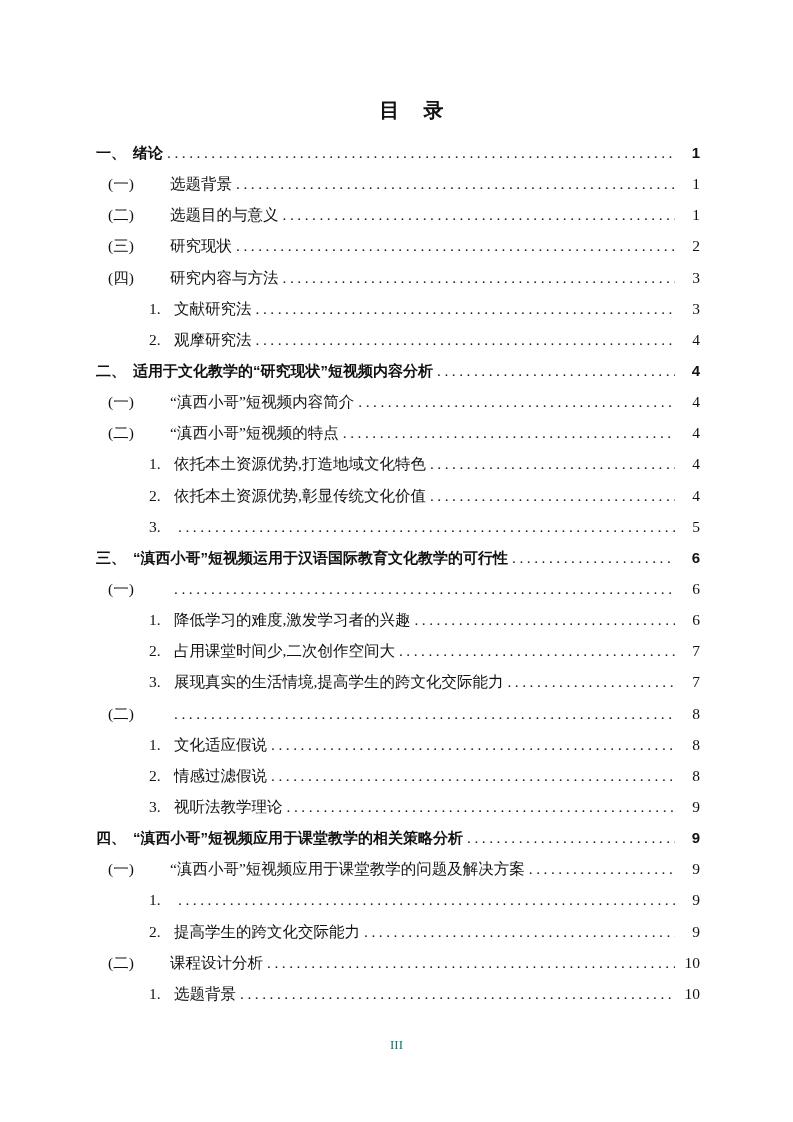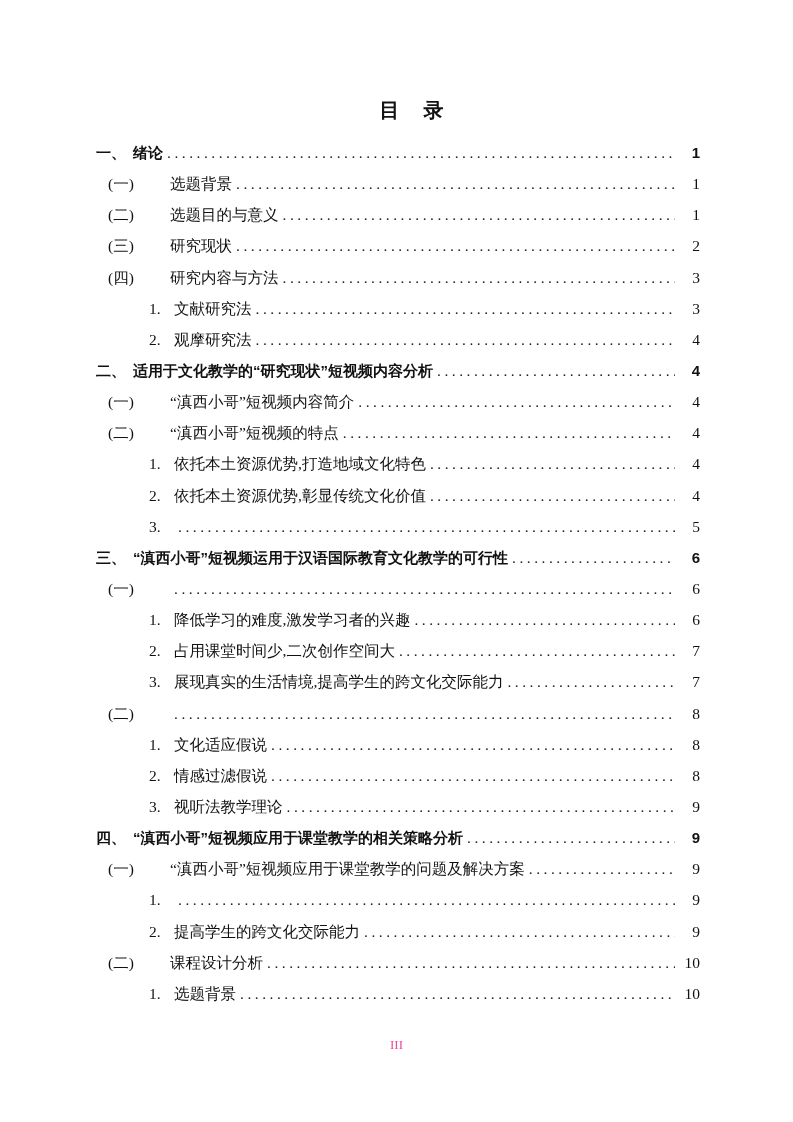--- a/index.html
+++ b/index.html
@@ -44,21 +44,21 @@
   }
   .toc-row.lvl1 .marker{width:37px;}
   
   .toc-row.lvl2{padding-left:12px;}
   .toc-row.lvl2 .marker{width:62px;}
   
   .toc-row.lvl3{padding-left:53px;}
   .toc-row.lvl3 .marker{width:25px;}
   .page-footer{
     position:absolute;top:1037px;left:0;right:0;
-    text-align:center;font-size:13px;color:#ec4899;
+    text-align:center;font-size:13px;color:#0f766e;
     font-family:"Liberation Serif","DejaVu Serif",serif;
   }
 </style>
 </head>
 <body>
 
 <div class="doc-title">目　录</div>
 
 <div class="toc">
     <div class="toc-row lvl1">

